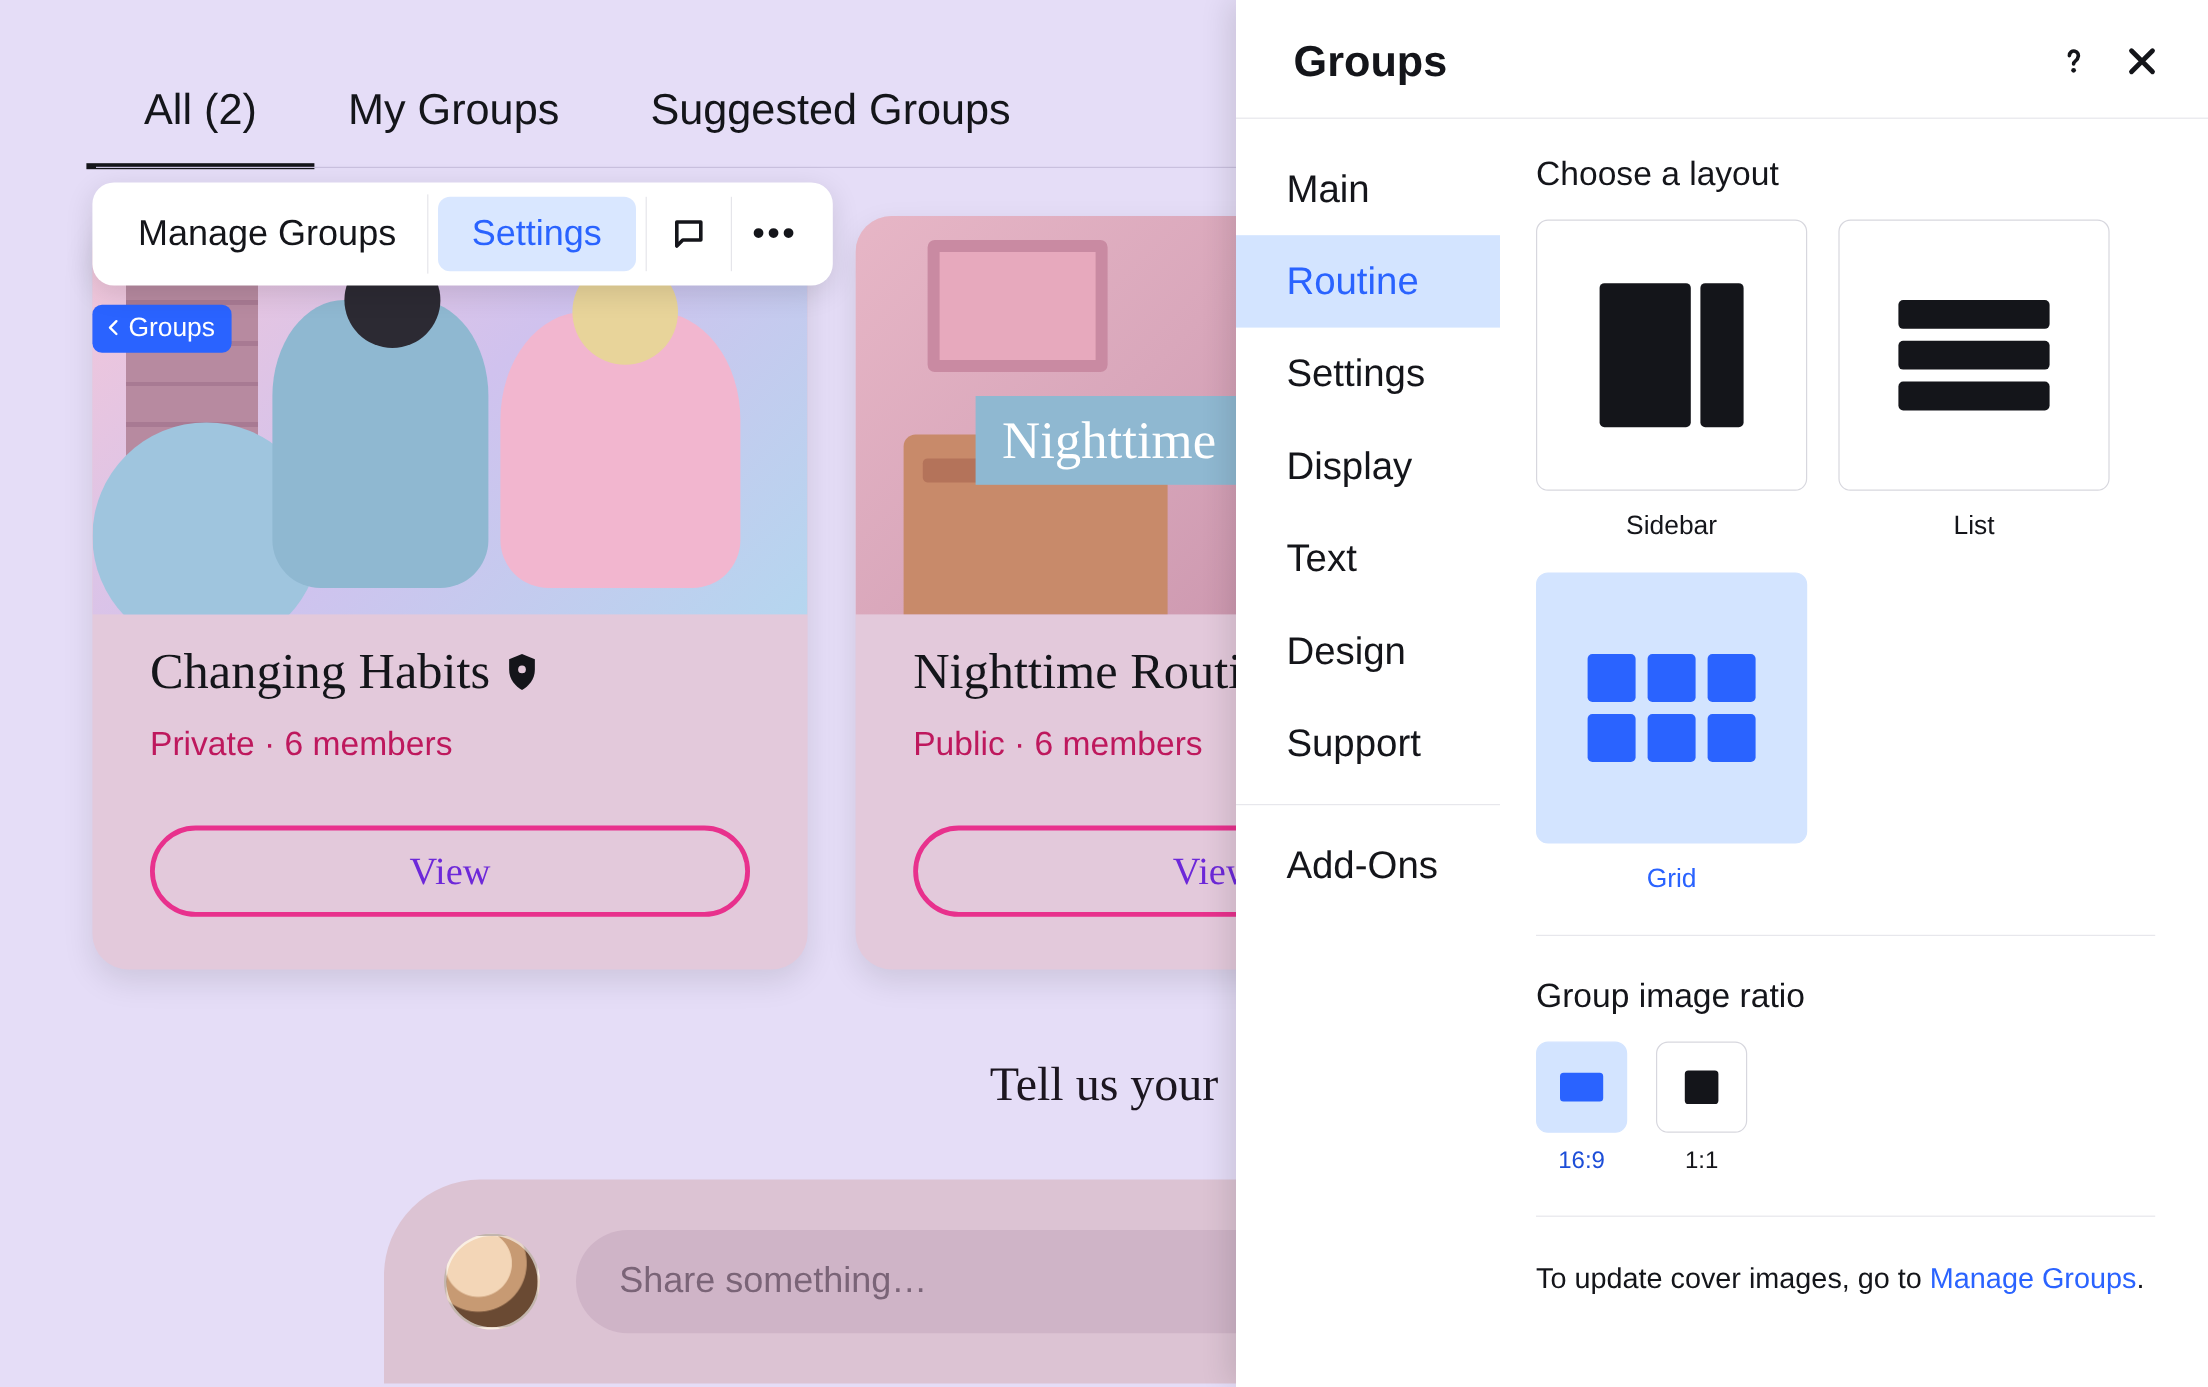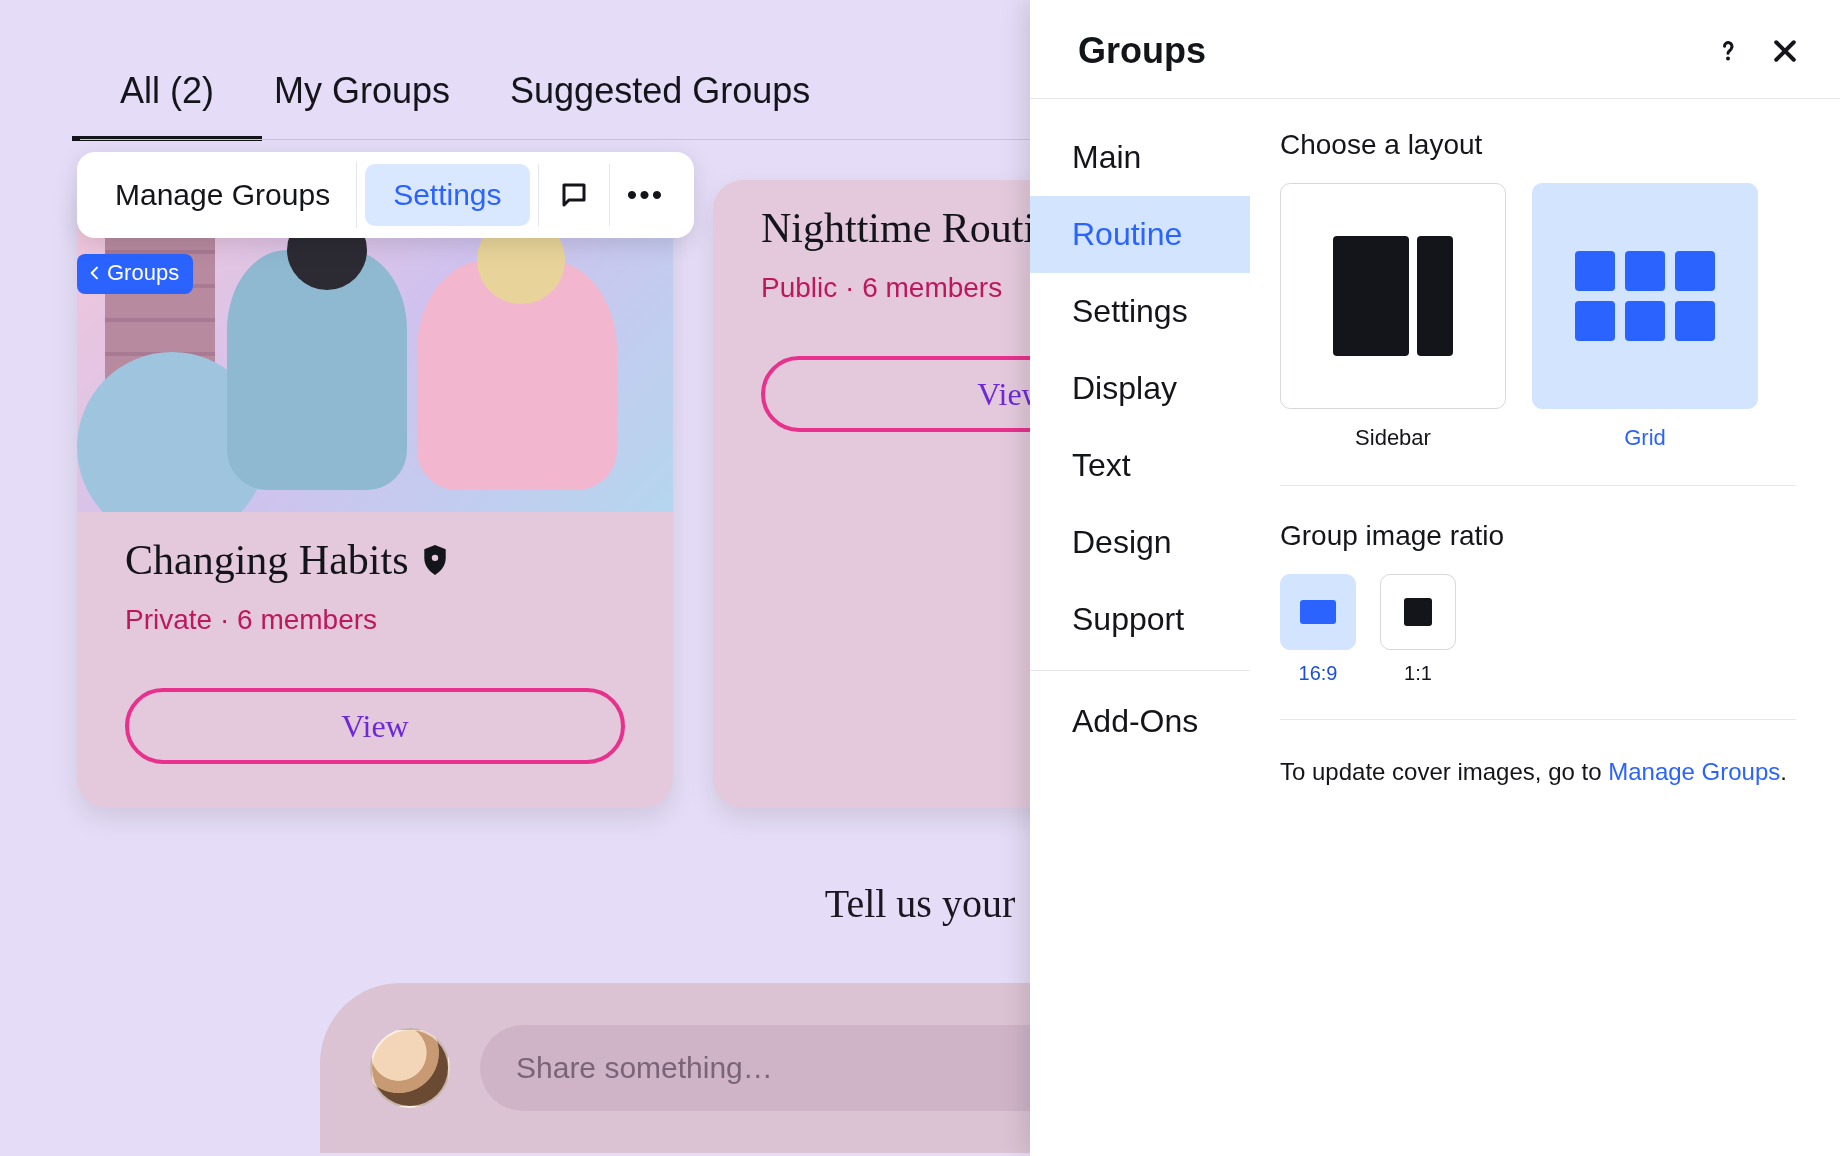--- a/index.html
+++ b/index.html
@@ -18,21 +18,21 @@
     position: absolute;
     left: 0; top: 0;
     width: 1840px;
     height: 1156px;
   }
 
   
   .tabs {
     display: flex;
     align-items: flex-end;
-    gap: 60px;
+    gap: 76px;
     padding: 50px 0 0 120px;
     height: 140px;
     position: relative;
   }
   .tabs::after {
     content: "";
     position: absolute;
     left: 80px; right: 60px; bottom: 0;
     height: 1px;
     background: #c9c0de;
@@ -397,20 +397,26 @@
             <path fill="#14151a" d="M12 0l10 4v8c0 8-5 13-10 16C7 25 2 20 2 12V4l10-4z"></path>
             <circle cx="12" cy="12" r="3" fill="#e3c9db"></circle>
           </svg>
         </div>
         <div class="card-meta">Private · 6 members</div>
         <div class="view-btn">View</div>
       </div>
     </div>
 
     <div class="card">
+      <div class="card-img scene2">
+        <div class="scene2-frame"></div>
+        <div class="scene2-dresser"></div>
+        <div class="scene2-fig"></div>
+        <div class="overlay-banner">Nighttime</div>
+      </div>
       <div class="card-body">
         <div class="card-title">
           <span>Nighttime Routine</span>
         </div>
         <div class="card-meta">Public · 6 members</div>
         <div class="view-btn">View</div>
       </div>
     </div>
   </div>
 
@@ -478,20 +484,30 @@
         <div class="layout-card">
           <div class="layout-thumb">
             <div class="thumb-sidebar">
                 <div class="a"></div>
                 <div class="b"></div>
               </div>
           </div>
           <div class="layout-name">Sidebar</div>
         </div>
         <div class="layout-card">
+          <div class="layout-thumb">
+            <div class="thumb-list">
+                <div></div>
+                <div></div>
+                <div></div>
+              </div>
+          </div>
+          <div class="layout-name">List</div>
+        </div>
+        <div class="layout-card">
           <div class="layout-thumb selected">
             <div class="thumb-grid">
                 <div></div>
                 <div></div>
                 <div></div>
                 <div></div>
                 <div></div>
                 <div></div>
               </div>
           </div>

